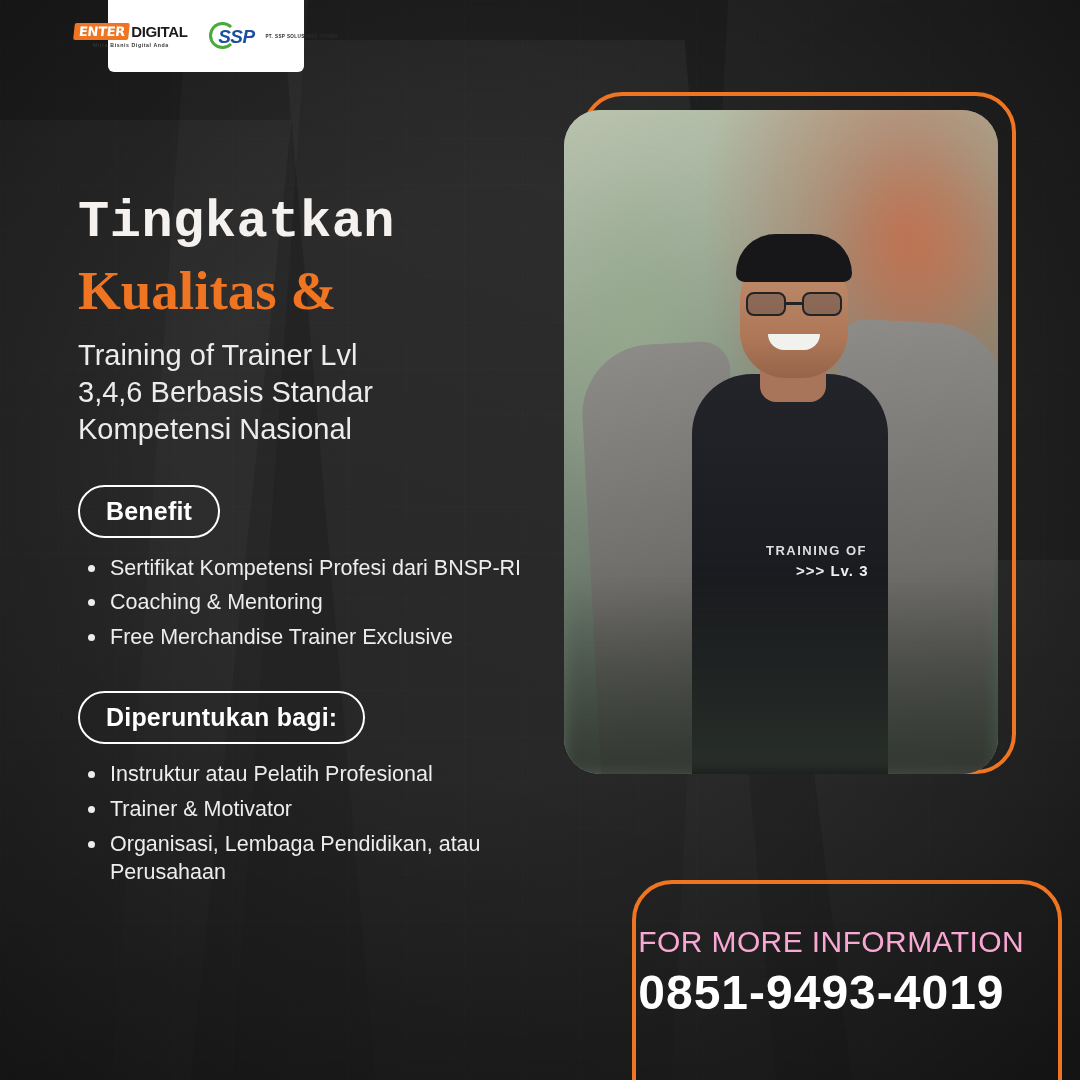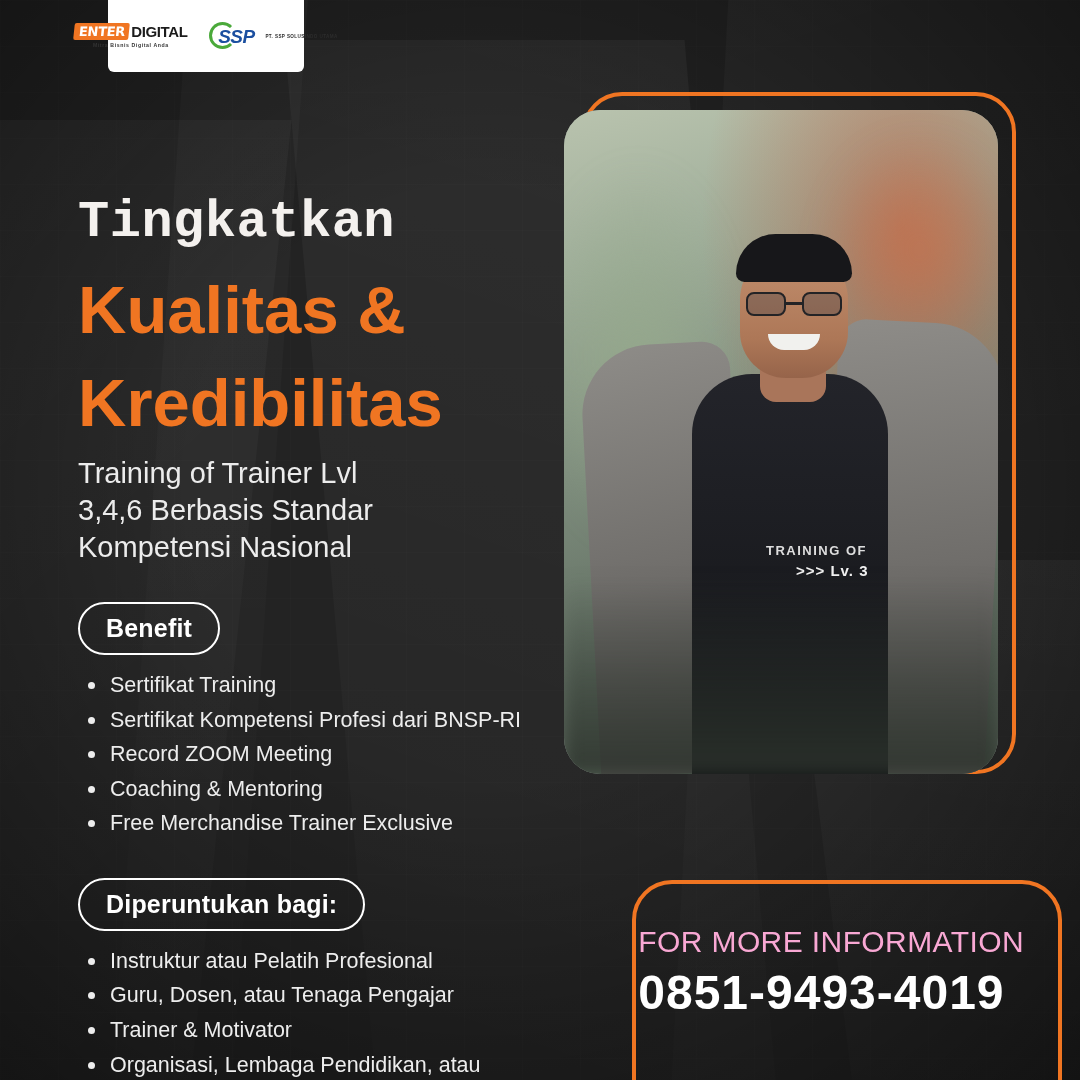--- a/index.html
+++ b/index.html
@@ -213,25 +213,25 @@
   .head-1 {
     color: #f4f1ee;
     font-family: Liberation Mono, monospace;
     font-weight: 700;
     font-size: 52px;
     letter-spacing: 0.5px;
     line-height: 1.05;
   }
   .head-2 {
     color: #f07522;
-    font-family: Liberation Sans, sans-serif;
+    font-family: Liberation Serif, serif;
     font-weight: 700;
-    font-size: 67px;
+    font-size: 55px;
     line-height: 1.03;
-    margin-top: 24px;
+    margin-top: 12px;
     letter-spacing: 0px;
   }
   .subhead {
     color: #ececec;
     font-size: 29px;
     line-height: 1.28;
     margin-top: 18px;
     font-weight: 400;
   }
 
@@ -357,41 +357,37 @@
           <div class="shirt-lvl">&gt;&gt;&gt; Lv. 3</div>
         </div>
       </div>
       <div class="ph-blur-3"></div>
     </div>
   </div>
 
   <div class="content">
     <div class="head-1">Tingkatkan</div>
     <div class="head-2">Kualitas &amp;</div>
-    <div class="head-2">Kredibilitas</div>
 
     <div class="subhead">
       <div>Training of Trainer Lvl</div>
       <div>3,4,6 Berbasis Standar</div>
       <div>Kompetensi Nasional</div>
     </div>
 
     <div class="pill">Benefit</div>
     <ul class="bullets">
-      <li>Sertifikat Training</li>
       <li>Sertifikat Kompetensi Profesi dari BNSP-RI</li>
-      <li>Record ZOOM Meeting</li>
       <li>Coaching &amp; Mentoring</li>
       <li>Free Merchandise Trainer Exclusive</li>
     </ul>
 
     <div class="pill pill-2">Diperuntukan bagi:</div>
     <ul class="bullets">
       <li>Instruktur atau Pelatih Profesional</li>
-      <li>Guru, Dosen, atau Tenaga Pengajar</li>
       <li>Trainer &amp; Motivator</li>
       <li>Organisasi, Lembaga Pendidikan, atau Perusahaan</li>
 
     </ul>
   </div>
 
   <div class="contact-frame"></div>
   <div class="contact">
     <div class="contact-label">FOR MORE INFORMATION</div>
     <div class="contact-phone">0851-9493-4019</div>

